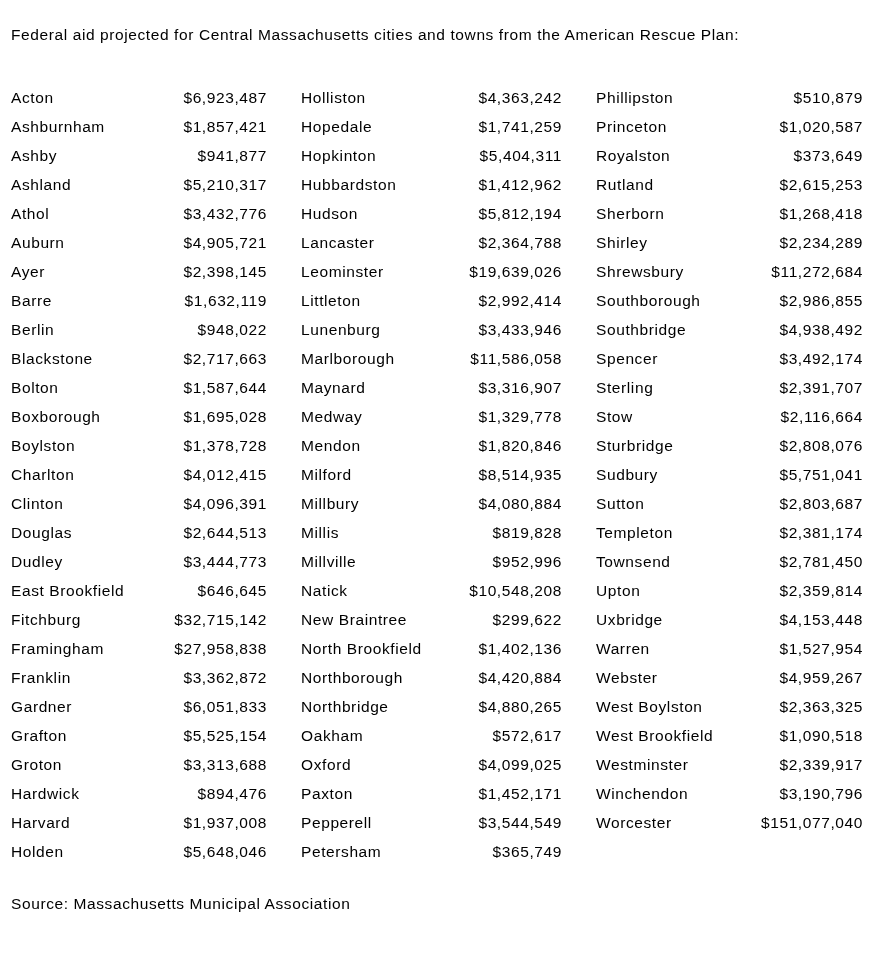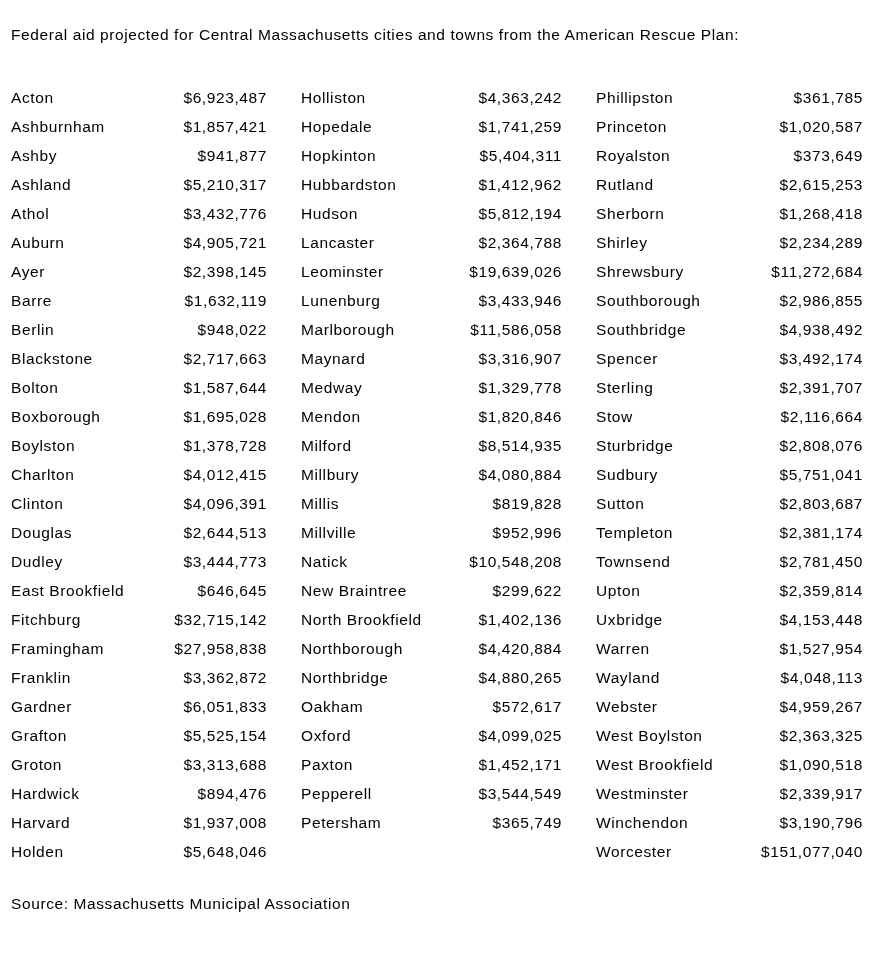--- a/index.html
+++ b/index.html
@@ -226,20 +226,24 @@
           <span class="town">Lancaster</span>
           <span class="amount">$2,364,788</span>
         </div>
 
 
         <div class="row">
           <span class="town">Leominster</span>
           <span class="amount">$19,639,026</span>
         </div>
 
+        <div class="row">
+          <span class="town">Littleton</span>
+          <span class="amount">$2,992,414</span>
+        </div>
 
         <div class="row">
           <span class="town">Lunenburg</span>
           <span class="amount">$3,433,946</span>
         </div>
 
         <div class="row">
           <span class="town">Marlborough</span>
           <span class="amount">$11,586,058</span>
         </div>
@@ -327,21 +331,21 @@
         <div class="row">
           <span class="town">Petersham</span>
           <span class="amount">$365,749</span>
         </div>
       </div>
 
     <div class="col">
 
         <div class="row">
           <span class="town">Phillipston</span>
-          <span class="amount">$361,785</span>
+          <span class="amount">$510,879</span>
         </div>
 
         <div class="row">
           <span class="town">Princeton</span>
           <span class="amount">$1,020,587</span>
         </div>
 
         <div class="row">
           <span class="town">Royalston</span>
           <span class="amount">$373,649</span>
@@ -425,24 +429,20 @@
         <div class="row">
           <span class="town">Uxbridge</span>
           <span class="amount">$4,153,448</span>
         </div>
 
         <div class="row">
           <span class="town">Warren</span>
           <span class="amount">$1,527,954</span>
         </div>
 
-        <div class="row">
-          <span class="town">Wayland</span>
-          <span class="amount">$4,048,113</span>
-        </div>
 
         <div class="row">
           <span class="town">Webster</span>
           <span class="amount">$4,959,267</span>
         </div>
 
         <div class="row">
           <span class="town">West Boylston</span>
           <span class="amount">$2,363,325</span>
         </div>

